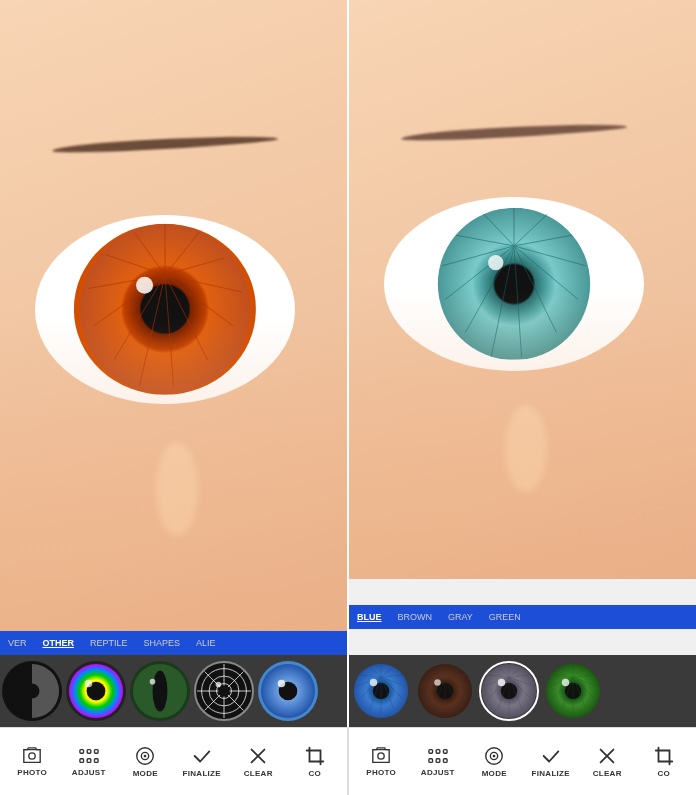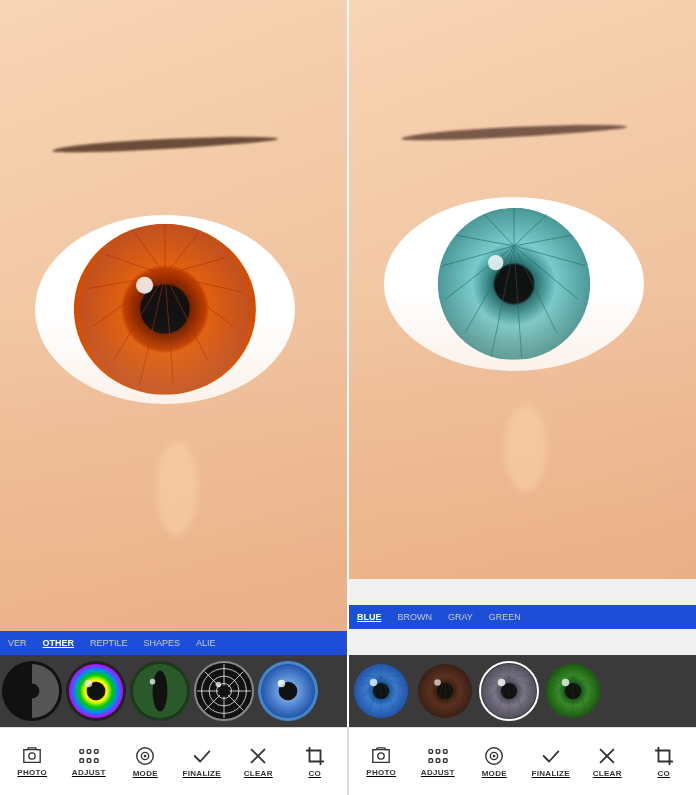--- a/index.html
+++ b/index.html
@@ -98,21 +98,20 @@
       height: 68px;
       border-top: 1px solid #ddd;
     }
 
     .toolbar-half {
       flex: 1;
       display: flex;
       align-items: center;
       justify-content: space-around;
       padding: 0 4px;
-      text-decoration: underline;
     }
 
     .toolbar-divider {
       width: 2px;
       background: #ddd;
       height: 100%;
     }
 
     .tool-item {
       display: flex;

